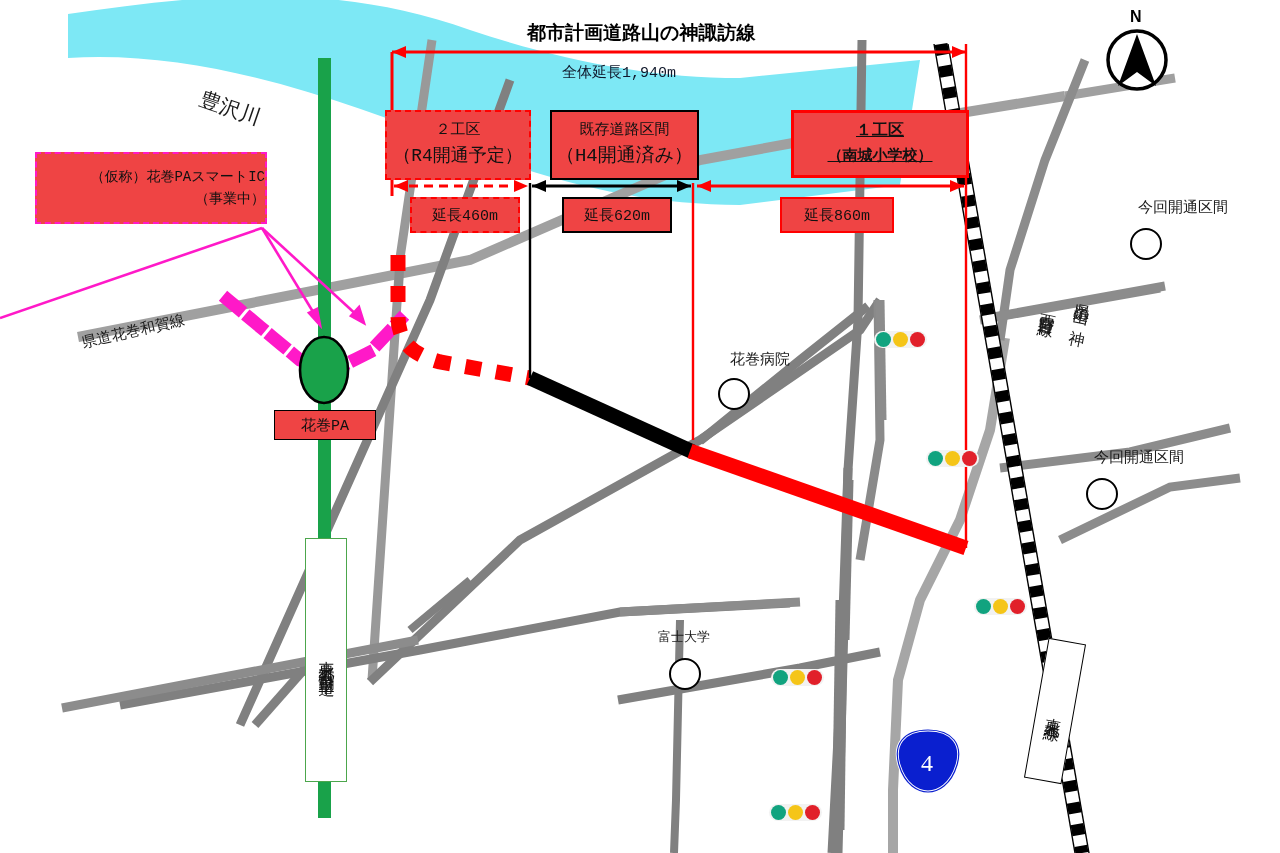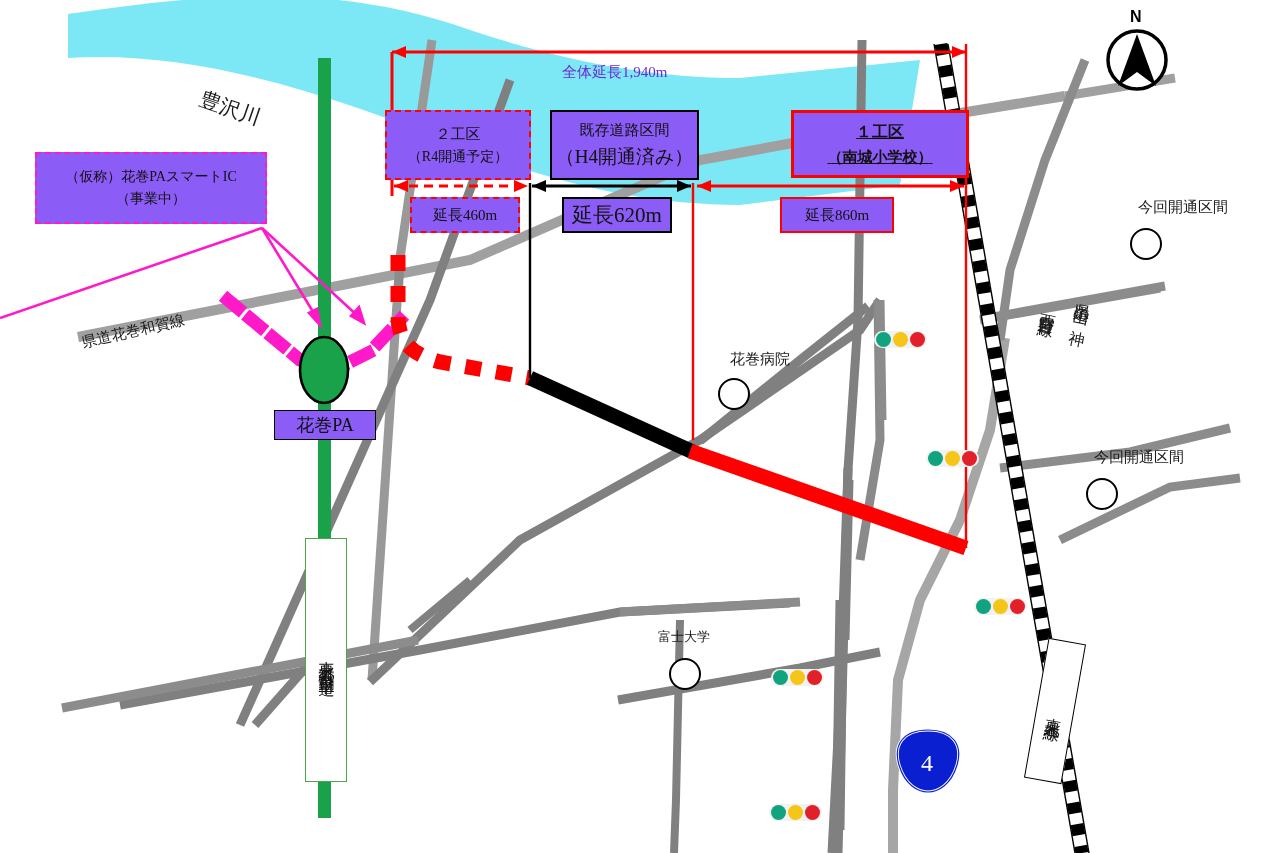--- a/index.html
+++ b/index.html
@@ -1,24 +1,24 @@
 <!DOCTYPE html>
 <html><head>
 <meta charset="utf-8">
 <style>
   html,body{margin:0;padding:0;background:#fff;}
   body{font-family:"Liberation Sans","DejaVu Sans",sans-serif;}
   #stage{position:relative;width:1280px;height:853px;background:#ffffff;overflow:hidden;}
   svg#map{position:absolute;left:0;top:0;width:1280px;height:853px;}
   .lbl{position:absolute;font-family:"Liberation Serif","DejaVu Serif",serif;color:#1a1a1a;white-space:nowrap;}
-  .box{position:absolute;background:#8b5cf6;display:flex;flex-direction:column;align-items:center;justify-content:center;text-align:center;font-family:Liberation Serif, serif;color:#111;}
+  .box{position:absolute;background:#ef4444;display:flex;flex-direction:column;align-items:center;justify-content:center;text-align:center;font-family:Liberation Mono, monospace;color:#111;}
   .vbox{position:absolute;background:#fff;display:flex;flex-direction:column;align-items:center;justify-content:center;font-family:"Liberation Serif","DejaVu Serif",serif;color:#111;writing-mode:vertical-rl;text-orientation:upright;letter-spacing:3px;}
   .title{position:absolute;font-weight:bold;font-family:"Liberation Sans","DejaVu Sans",sans-serif;color:#000;}
   .vlabel{position:absolute;writing-mode:vertical-rl;text-orientation:upright;font-family:"Liberation Serif","DejaVu Serif",serif;color:#1a1a1a;letter-spacing:2px;white-space:nowrap;}
-  .dimtxt{position:absolute;font-family:Liberation Serif, serif;color:#6d28d9;}
+  .dimtxt{position:absolute;font-family:Liberation Mono, monospace;color:#0f172a;}
   .poi{position:absolute;border:2.2px solid #000;border-radius:50%;background:#fff;}
   .compassN{position:absolute;font-weight:bold;font-family:"Liberation Sans","DejaVu Sans",sans-serif;color:#000;}
 </style>
 </head>
 <body>
 
 <div id="stage">
 
   <svg id="map" viewBox="0 0 1280 853">
     <defs>
@@ -176,62 +176,63 @@
       </g>
 
       <g>
         <circle cx="1137" cy="60" r="29" fill="#ffffff" stroke="#000" stroke-width="3.5"></circle>
         <polygon points="1137,34 1156,86 1137,72 1118,86" fill="#000000"></polygon>
       </g>
 
     </g>
   </svg>
 
+  <div class="title" style="left:527px;top:20px;font-size:19px;">都市計画道路山の神諏訪線</div>
 
   <div class="compassN" style="left:1130px;top:8px;font-size:16px;">N</div>
 
   <div class="dimtxt" style="left:562px;top:63px;font-size:15px;">全体延長1,940m</div>
 
   <div class="box" style="left:385px;top:110px;width:142px;height:66px;border:2.5px dashed #FF0000;font-size:15px;line-height:1.55;">
     <div>２工区</div>
-    <div style="font-size:14px;">（R4開通予定）</div>
+    <div style="font-size:18px;">（R4開通予定）</div>
   </div>
 
   <div class="box" style="left:550px;top:110px;width:145px;height:66px;border:2.5px solid #000;font-size:15px;line-height:1.55;">
     <div>既存道路区間</div>
     <div style="font-size:19px;">（H4開通済み）</div>
   </div>
 
   <div class="box" style="left:755px;top:110px;width:172px;height:62px;border:3px solid #FF0000;font-size:16px;line-height:1.6;margin-left:36px;">
     <div style="text-decoration:underline;font-weight:600;">１工区</div>
     <div style="text-decoration:underline;font-size:15px;font-weight:600;">（南城小学校）</div>
   </div>
 
-  <div class="box" style="left:35px;top:152px;width:228px;height:68px;border:2.5px dashed #FF19C8;font-size:14px;line-height:1.6;">
+  <div class="box" style="left:35px;top:152px;width:228px;height:68px;border:2.5px dashed #FF19C8;font-size:14px;line-height:1.6;align-items:flex-end;">
     <div>（仮称）花巻PAスマートIC</div>
     <div>（事業中）</div>
   </div>
 
   <div class="box" style="left:410px;top:197px;width:106px;height:32px;border:2.2px dashed #FF0000;font-size:15px;">
     <div>延長460m</div>
   </div>
 
-  <div class="box" style="left:562px;top:197px;width:106px;height:32px;border:2.2px solid #000;font-size:21px;">
+  <div class="box" style="left:562px;top:197px;width:106px;height:32px;border:2.2px solid #000;font-size:15px;">
     <div>延長620m</div>
   </div>
 
   <div class="box" style="left:780px;top:197px;width:110px;height:32px;border:2.6px solid #FF0000;font-size:15px;">
     <div>延長860m</div>
   </div>
 
   <div class="lbl" style="left:205px;top:85px;font-size:21px;transform:rotate(19deg);transform-origin:left top;">豊沢川</div>
 
   <div class="lbl" style="left:80px;top:334px;font-size:15px;transform:rotate(-13deg);transform-origin:left top;">県道花巻和賀線</div>
 
-  <div class="box" style="left:274px;top:410px;width:100px;height:28px;border:1.8px solid #000;font-size:18px;align-items:center;">
+  <div class="box" style="left:274px;top:410px;width:100px;height:28px;border:1.8px solid #000;font-size:15px;align-items:center;">
     <div>花巻PA</div>
   </div>
 
   <div class="vbox" style="left:305px;top:538px;width:40px;height:242px;border:1.6px solid #4CA64C;font-size:16px;">
     <span>東北縦貫自動車道</span>
   </div>
 
   <div class="vlabel" style="left:1075px;top:290px;font-size:16px;transform:rotate(11deg);transform-origin:top left;">県道山の神</div>
   <div class="vlabel" style="left:1040px;top:300px;font-size:16px;transform:rotate(11deg);transform-origin:top left;">西宮野目線</div>
 

